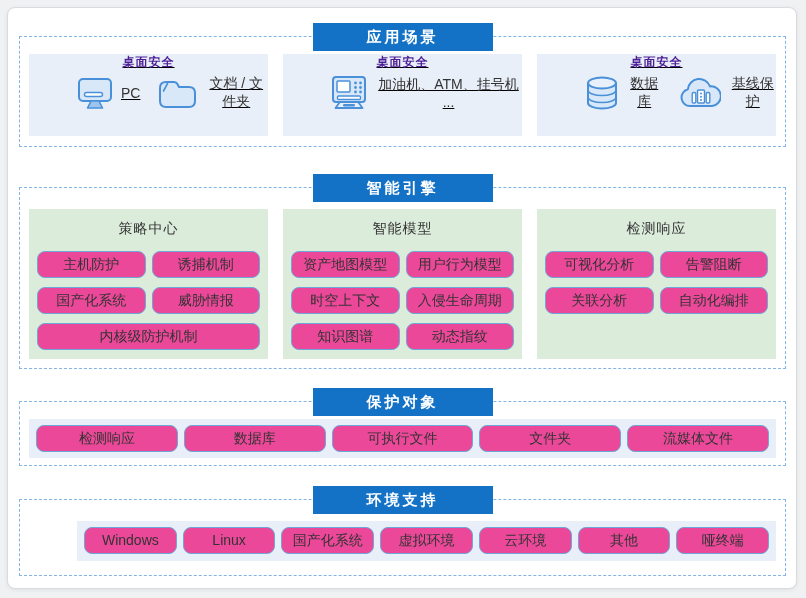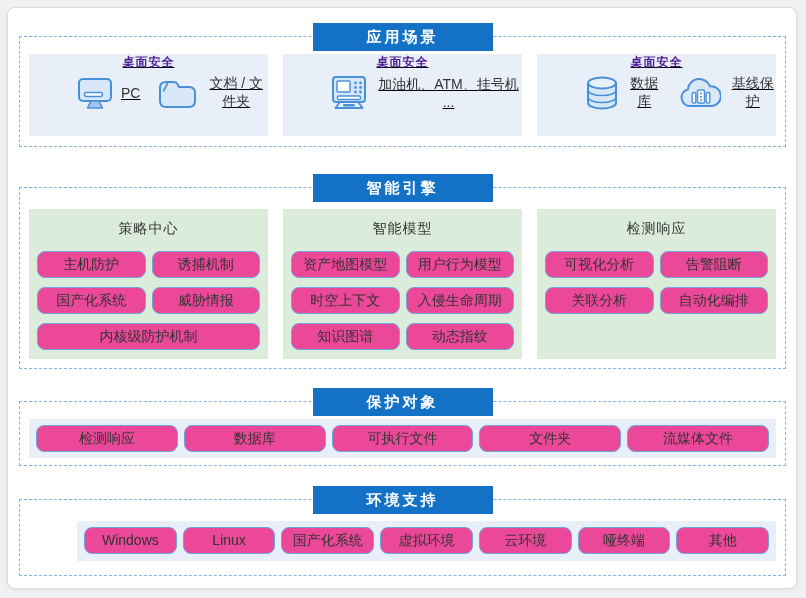--- a/index.html
+++ b/index.html
@@ -191,18 +191,18 @@
   </section>
 
   <section class="band" id="band-env">
     <div class="banner">环境支持</div>
     <div class="strip">
         <div class="chip">Windows</div>
         <div class="chip">Linux</div>
         <div class="chip">国产化系统</div>
         <div class="chip">虚拟环境</div>
         <div class="chip">云环境</div>
+        <div class="chip">其他</div>
         <div class="chip">哑终端</div>
-        <div class="chip">其他</div>
       </div>
   </section>
 
 </div>
 
 </body></html>

